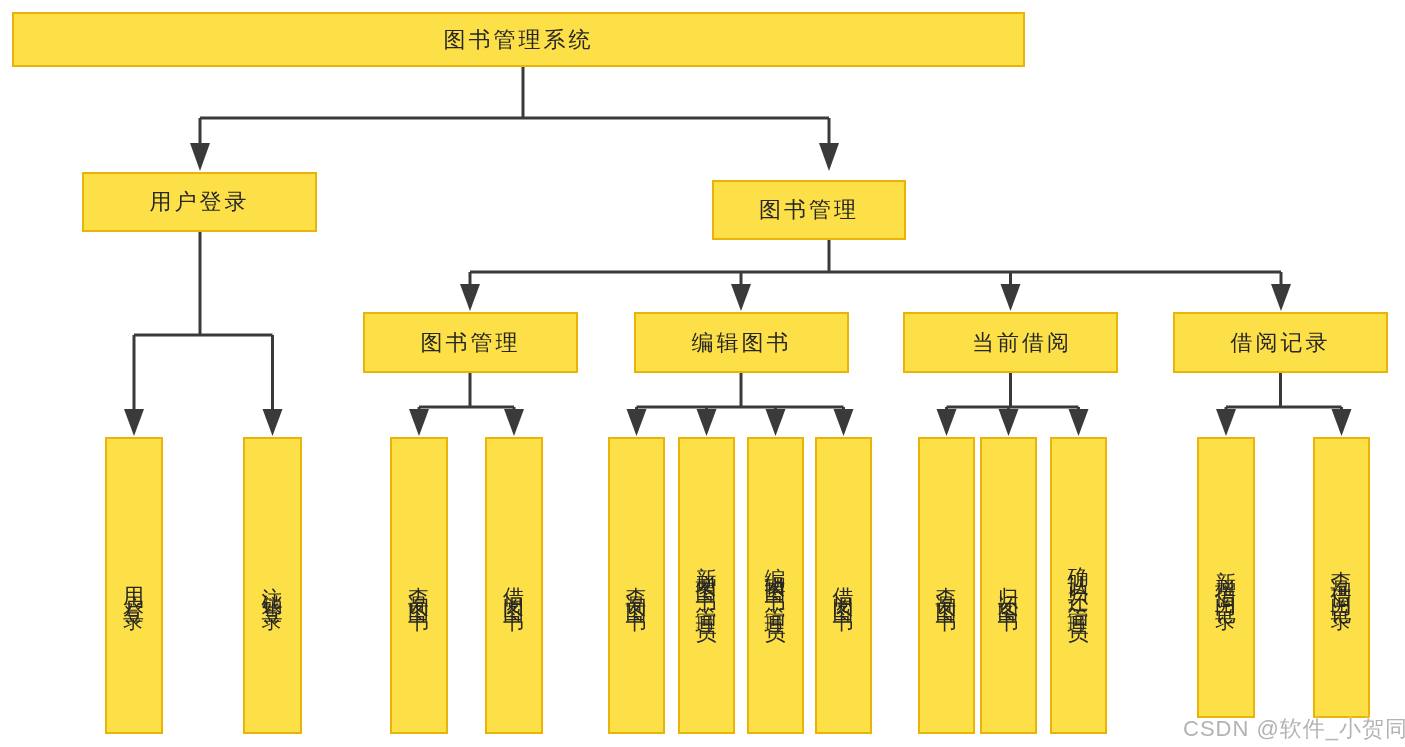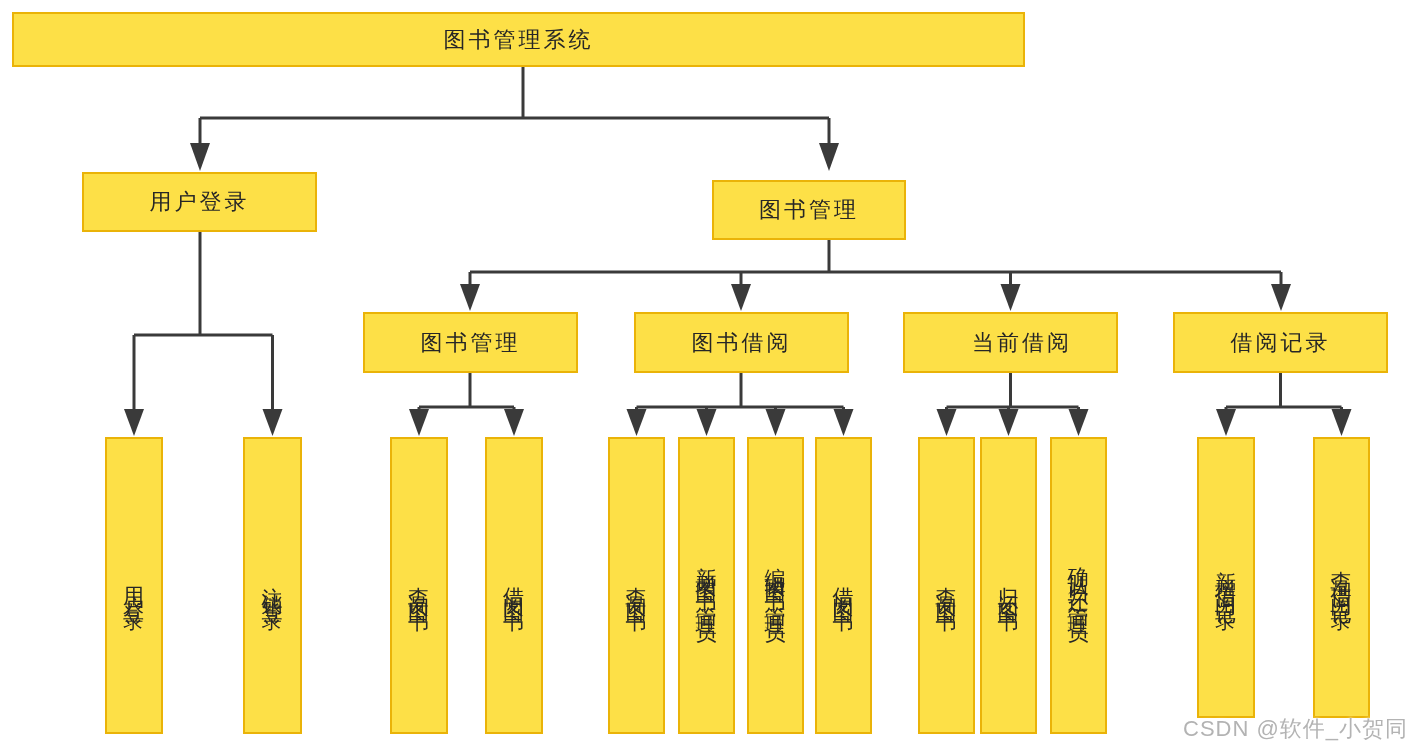--- a/index.html
+++ b/index.html
@@ -145,21 +145,21 @@
     <span class="hlabel">用户登录</span>
   </div>
   <div class="node n-bookmgmt">
     <span class="hlabel">图书管理</span>
   </div>
 
   <div class="node l3 n-newbook">
     <span class="hlabel">图书管理</span>
   </div>
   <div class="node l3 n-borrow">
-    <span class="hlabel">图书借阅</span>
+    <span class="hlabel">编辑图书</span>
   </div>
   <div class="node l3 n-current">
     <span class="hlabel">当前借阅</span>
   </div>
   <div class="node l3 n-record">
     <span class="hlabel">借阅记录</span>
   </div>
 
   <div class="node leaf u1">
     <span class="vlabel">用户登录</span>

